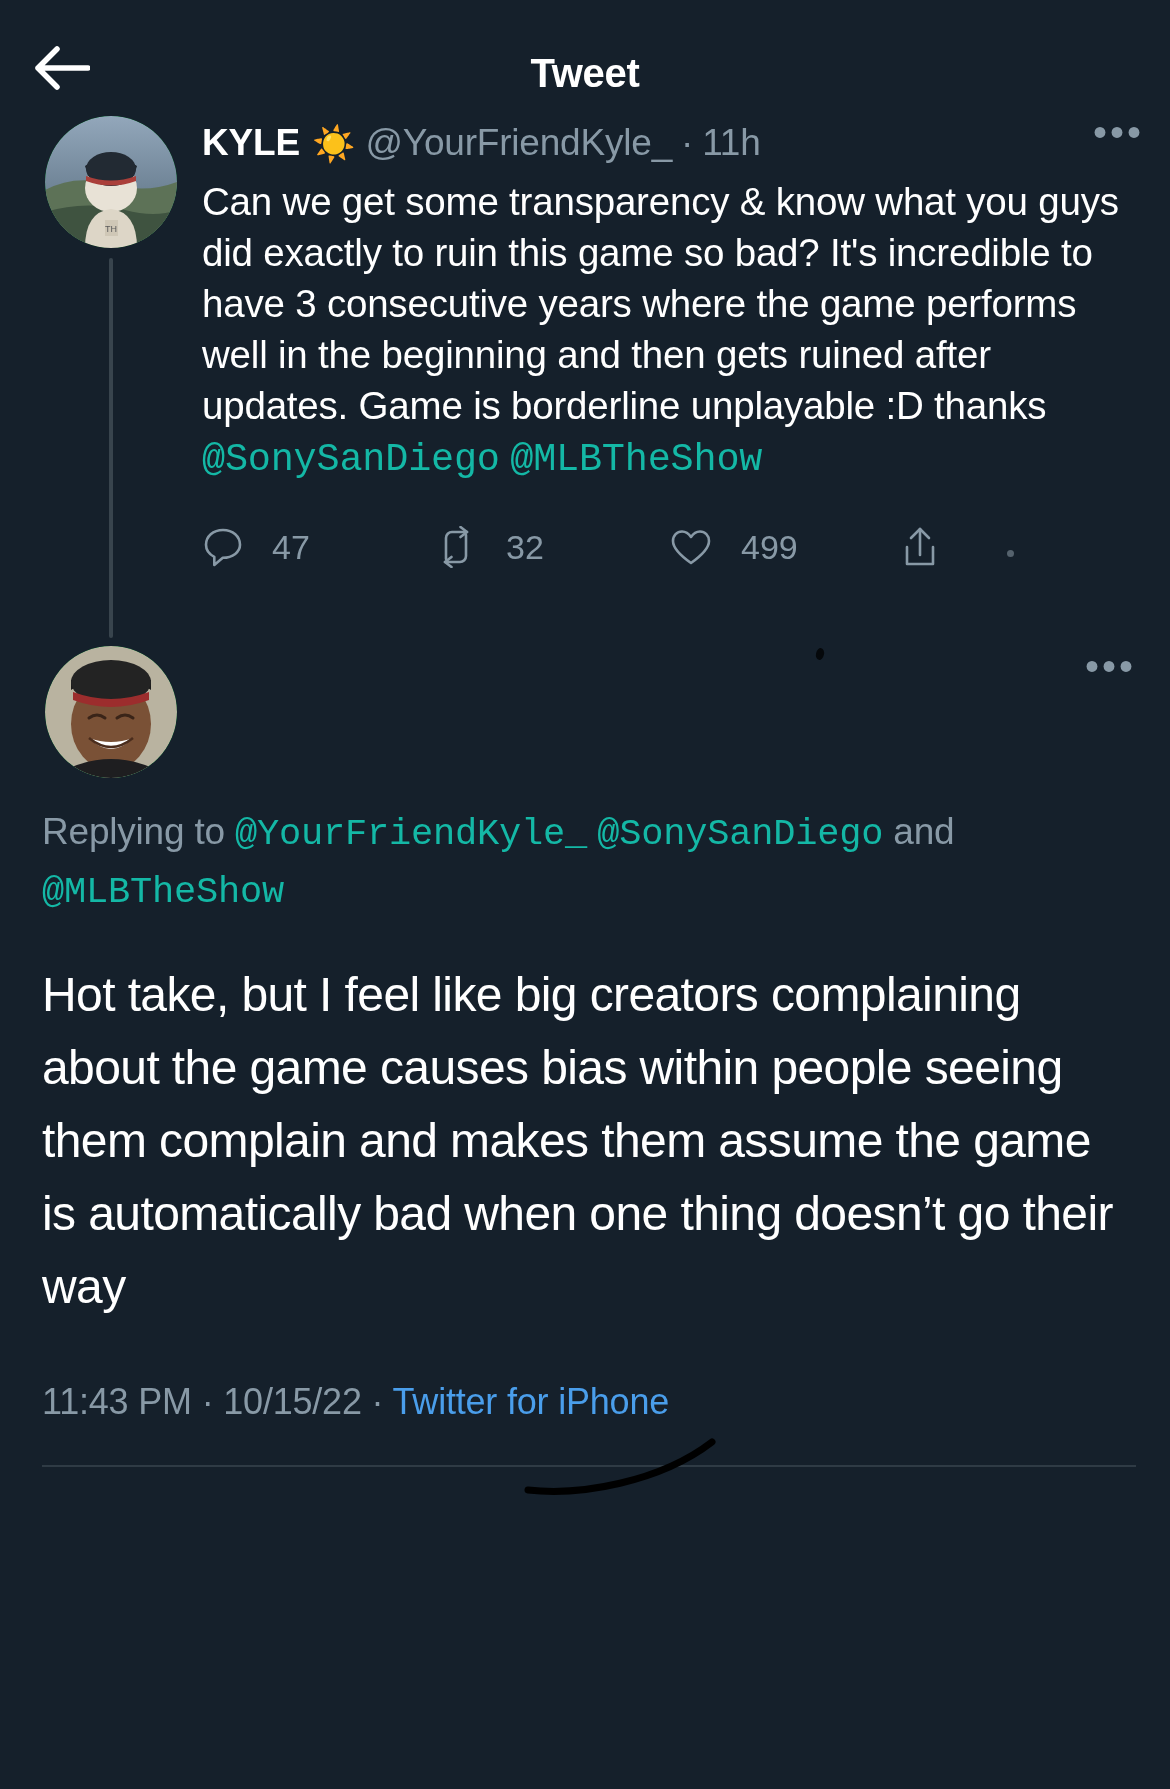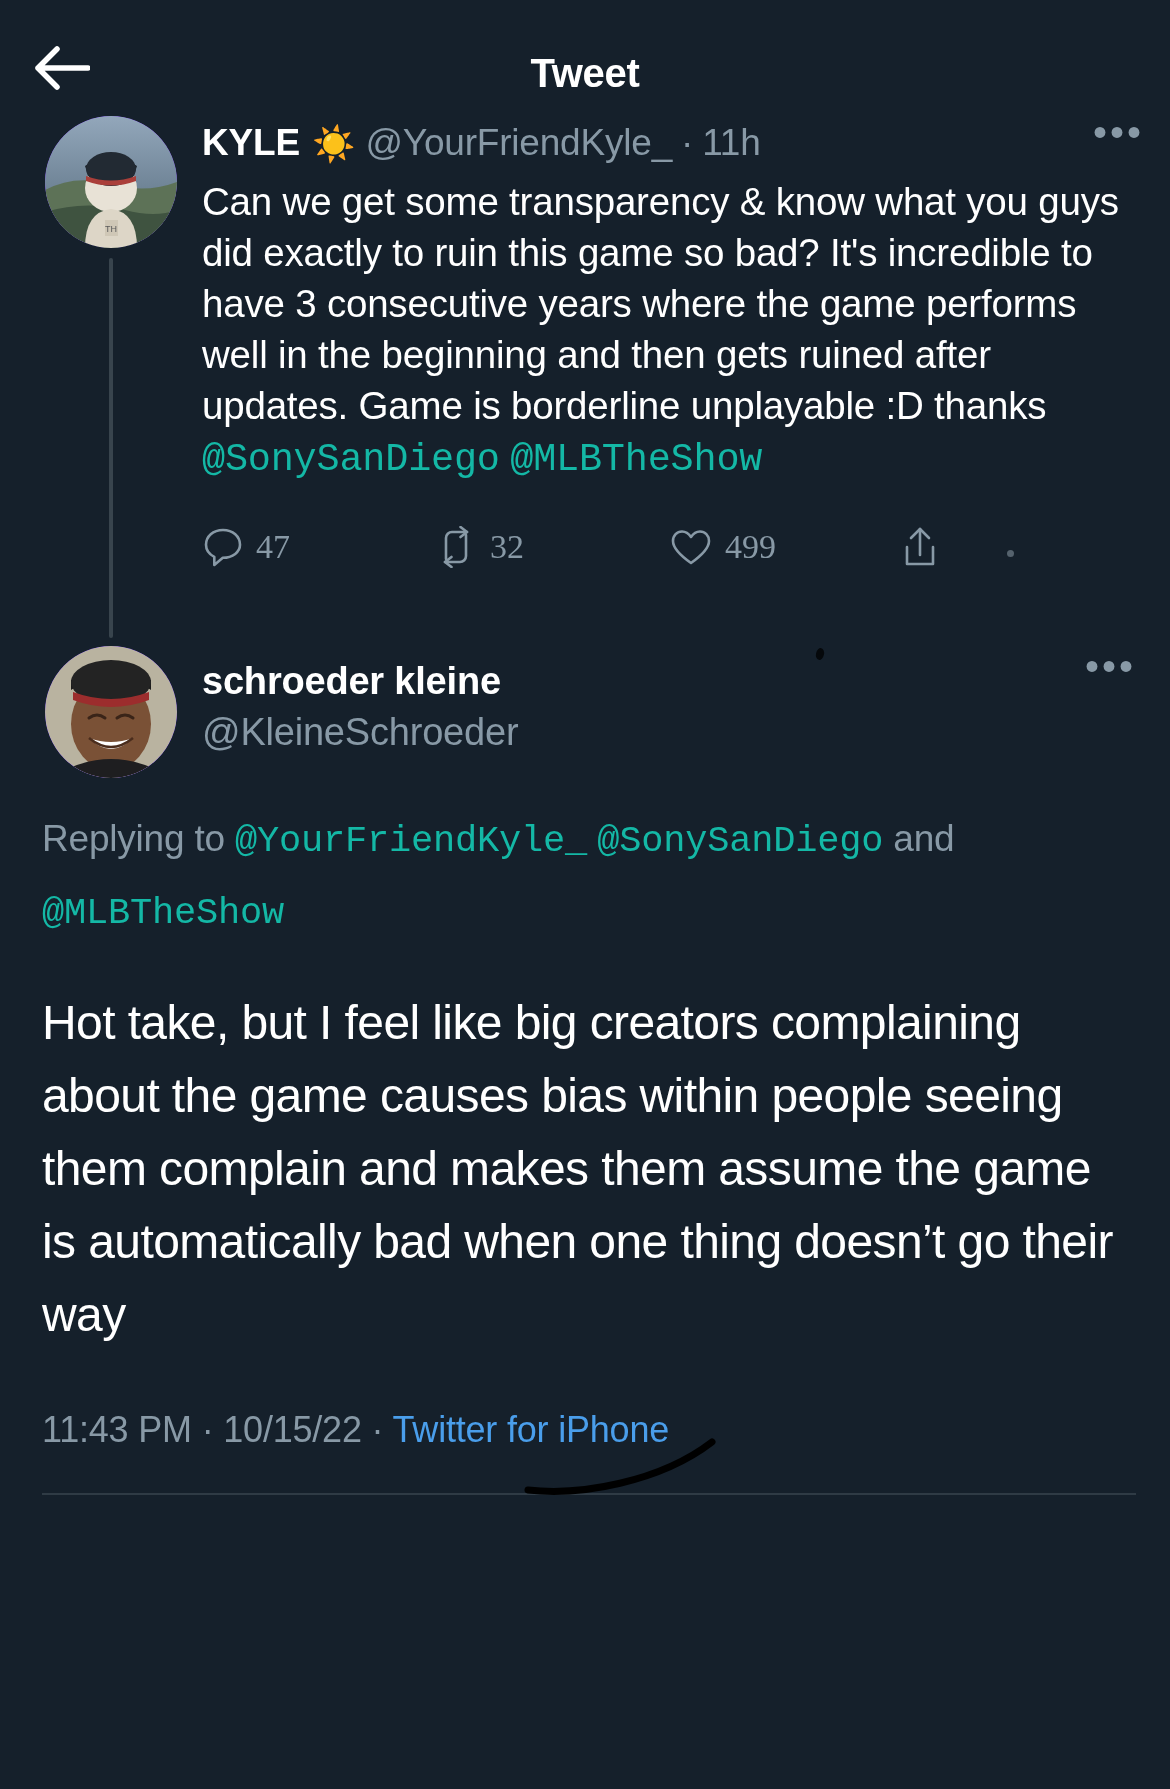--- a/index.html
+++ b/index.html
@@ -60,21 +60,21 @@
     align-items: center;
     position: relative;
   }
   .avatar {
     width: 132px;
     height: 132px;
     border-radius: 50%;
     overflow: hidden;
     flex: 0 0 auto;
     position: relative;
-    background: #8b5cf6;
+    background: #15803d;
   }
   .avatar svg { display:block; }
   .thread-line {
     width: 4px;
     background: #38444d;
     flex: 1 1 auto;
     margin-top: 10px;
     min-height: 380px;
     border-radius: 2px;
   }
@@ -134,21 +134,21 @@
     height: 70px;
     color: #8899a6;
     font-size: 34px;
   }
   .action {
     display: flex;
     align-items: center;
     cursor: pointer;
     flex: 0 0 auto;
   }
-  .action .lbl { margin-left: 12px; letter-spacing: 0; font-family: Liberation Serif, serif; }
+  .action .lbl { margin-left: 28px; letter-spacing: 0; }
   .act-reply { width: 232px; }
   .act-rt { width: 235px; }
   .act-like { width: 230px; }
   .act-share { width: 90px; }
   .actions svg { display:block; }
   .trailing-dot {
     width: 7px; height: 7px;
     border-radius: 50%;
     background: #55626d;
     margin-left: 18px;
@@ -180,21 +180,21 @@
   .reply-handle {
     font-size: 38px;
     color: #8899a6;
     line-height: 52px;
     letter-spacing: -0.2px;
   }
   .replying-to {
     font-size: 37px;
     color: #8899a6;
     margin-top: 26px;
-    line-height: 69px;
+    line-height: 56px;
     letter-spacing: -0.2px;
   }
   .big-text {
     font-size: 48px;
     line-height: 73px;
     margin-top: 38px;
     letter-spacing: -0.6px;
     position: relative;
   }
   .meta-row {
@@ -362,24 +362,20 @@
             <path d="M28 46 q38 14 76 0 l0 8 q-38 14 -76 0 z" fill="#9c2d2d"></path>
             <path d="M44 72 q8 -6 16 0" stroke="#3a2418" stroke-width="3" fill="none" stroke-linecap="round"></path>
             <path d="M72 72 q8 -6 16 0" stroke="#3a2418" stroke-width="3" fill="none" stroke-linecap="round"></path>
             <path d="M44 92 q22 22 44 0 q-22 8 -44 0 z" fill="#ffffff"></path>
             <path d="M44 92 q22 18 44 0" stroke="#4a2c1c" stroke-width="2.5" fill="none"></path>
             <path d="M20 124 q46 -22 92 0 l0 12 l-92 0 z" fill="#1e1e20"></path>
           </g>
         </svg>
       </div>
     </div>
-    <div class="reply-names">
-      <div class="reply-display-name">schroeder kleine</div>
-      <div class="reply-handle">@KleineSchroeder</div>
-    </div>
     <span class="more-dots" style="right:0; top:10px;">•••</span>
   </div>
 
   <div class="replying-to">
     <span>Replying to </span><span class="mention">@YourFriendKyle_</span><span> </span><span class="mention">@SonySanDiego</span><span> and </span><span class="mention">@MLBTheShow</span>
   </div>
 
   <div class="big-text">Hot take, but I feel like big creators complaining about the game causes bias within people seeing them complain and makes them assume the game is automatically bad when one thing doesn’t go their way</div>
 
   <div class="meta-row">

